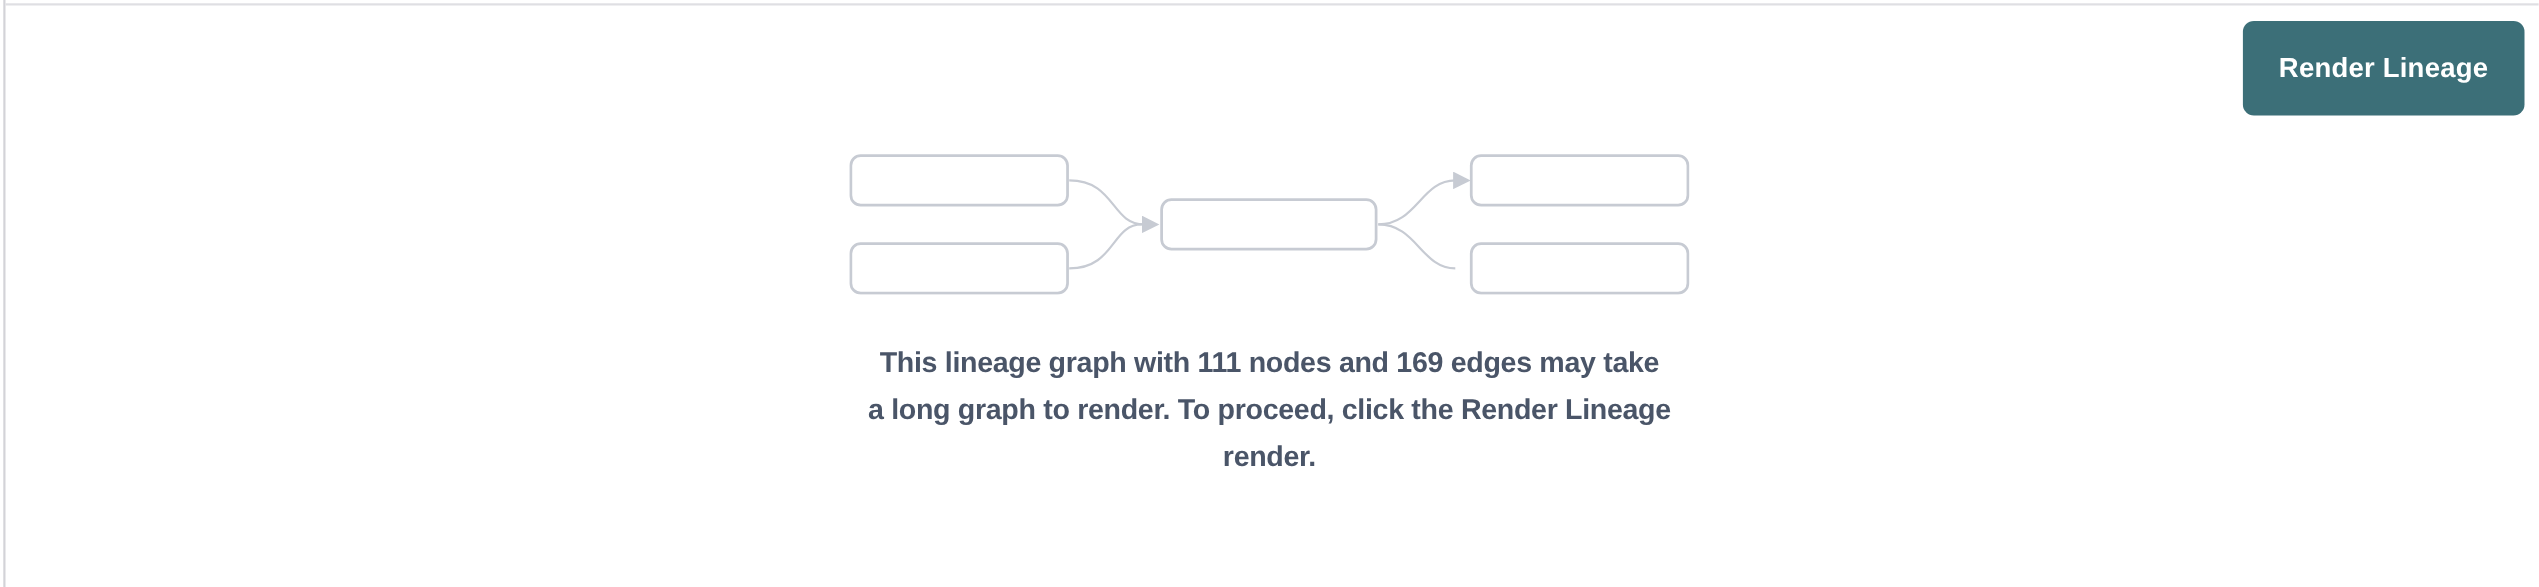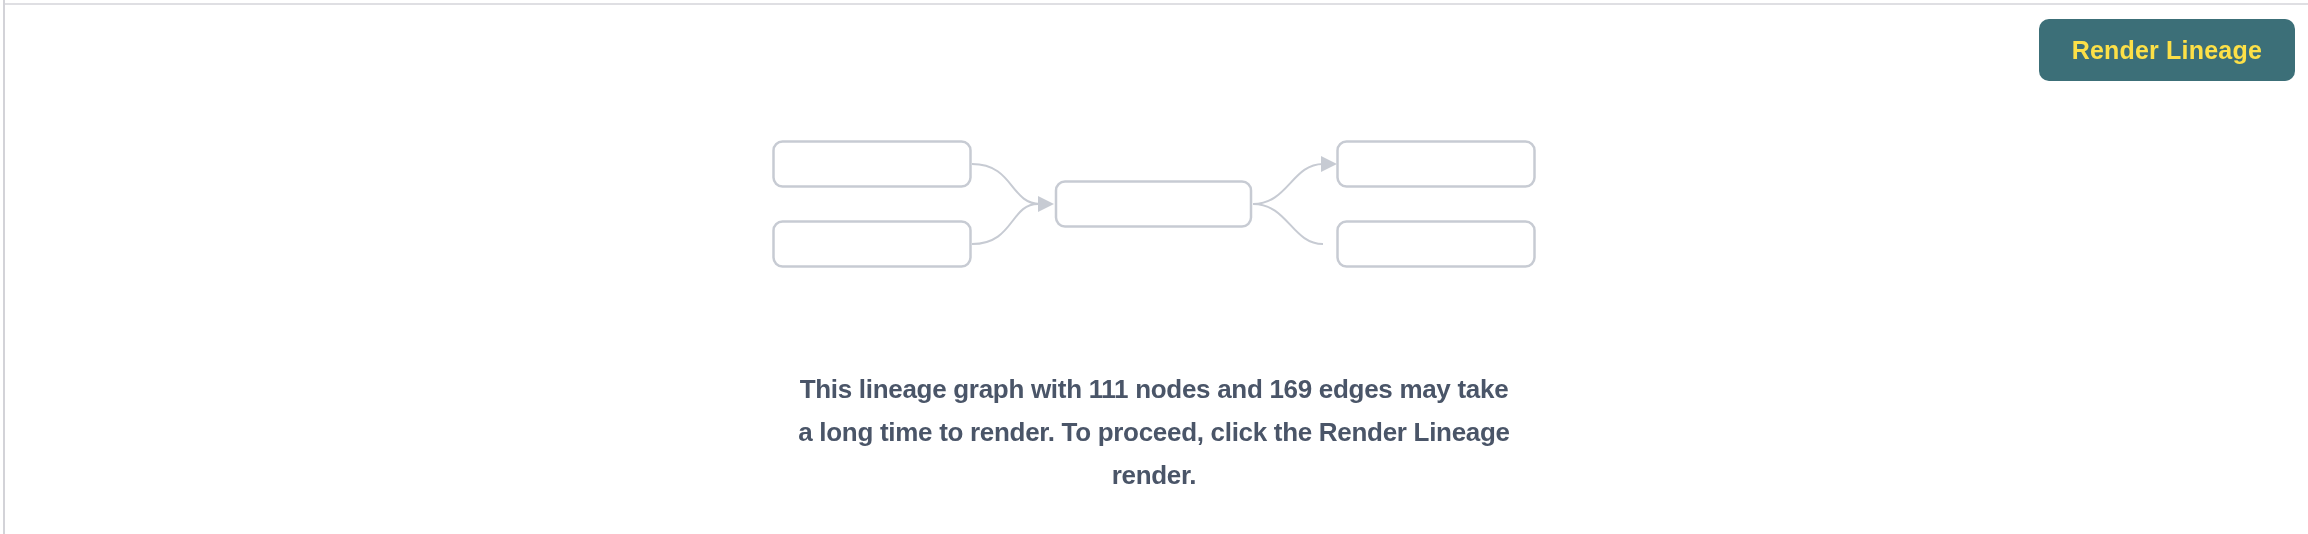--- a/index.html
+++ b/index.html
@@ -15,39 +15,39 @@
     position: absolute; left: 3px; top: 0; bottom: 0; width: 2px;
     background: #d3d3d8;
   }
   .top-rule {
     position: absolute; left: 5px; right: 0; top: 3px; height: 2px;
     background: #dfdfe3;
   }
 
   .render-button {
     position: absolute; top: 19px; right: 13px;
-    height: 62px; padding: 0 33px;
+    height: 86px; padding: 0 33px;
     background: #3c6f78;
     border: none; border-radius: 10px;
-    color: #fde047;
+    color: #ffffff;
     font-family: "Liberation Sans", sans-serif;
     font-size: 25px; font-weight: 700;
     letter-spacing: 0.2px;
     cursor: pointer;
   }
 
   .center-content {
     position: absolute; top: 140px; left: 50%;
     transform: translateX(-50%);
     display: flex; flex-direction: column; align-items: center;
   }
   .placeholder-svg { display: block; }
 
   .message {
-    margin-top: 100px;
+    margin-top: 40px;
     color: #4a5568;
     font-size: 26px; font-weight: 700;
     line-height: 43px;
     letter-spacing: -0.3px;
     text-align: center;
     white-space: nowrap;
   }
 </style>
 </head>
 <body>
@@ -75,18 +75,18 @@
 
       <rect x="1.5" y="1.5" width="197" height="45" rx="9" fill="#ffffff" stroke="#c7cbd3" stroke-width="2.5"></rect>
       <rect x="1.5" y="81.5" width="197" height="45" rx="9" fill="#ffffff" stroke="#c7cbd3" stroke-width="2.5"></rect>
       <rect x="284" y="41.5" width="195" height="45" rx="9" fill="#ffffff" stroke="#c7cbd3" stroke-width="2.5"></rect>
       <rect x="565.5" y="1.5" width="197" height="45" rx="9" fill="#ffffff" stroke="#c7cbd3" stroke-width="2.5"></rect>
       <rect x="565.5" y="81.5" width="197" height="45" rx="9" fill="#ffffff" stroke="#c7cbd3" stroke-width="2.5"></rect>
     </svg>
 
     <div class="message">
       <div>This lineage graph with 111 nodes and 169 edges may take</div>
-      <div>a long time to render. To proceed, click the Render Lineage</div>
+      <div>a long graph to render. To proceed, click the Render Lineage</div>
       <div>render.</div>
     </div>
 
   </div>
 </div>
 
 </body></html>

